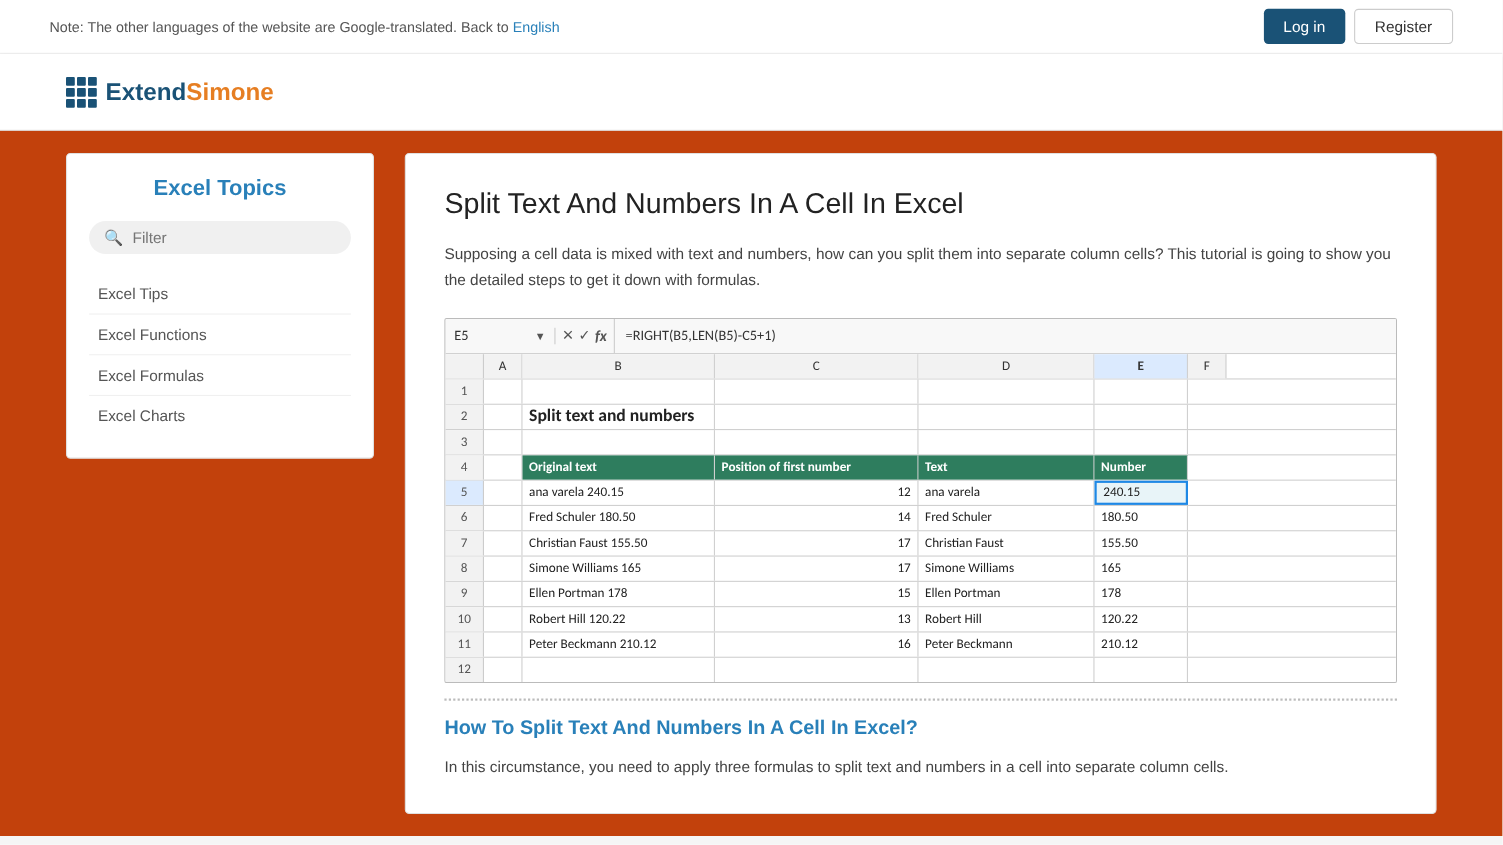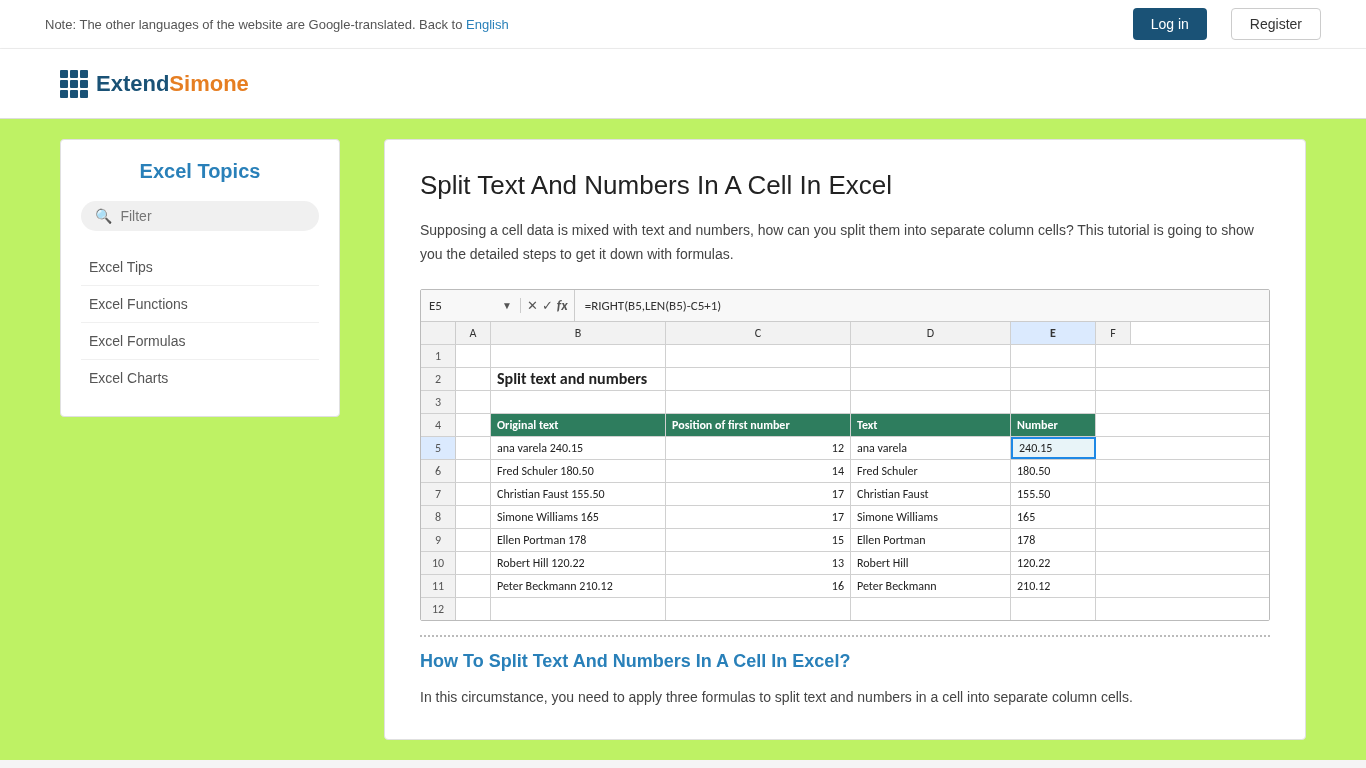--- a/index.html
+++ b/index.html
@@ -11,21 +11,21 @@
       padding: 8px 45px;
       font-size: 13px;
       color: #555;
       border-bottom: 1px solid #eee;
       display: flex;
       justify-content: space-between;
       align-items: center;
     }
     .notice-bar .notice-text { flex: 1; }
     .notice-bar .notice-text a { color: #2980b9; text-decoration: none; }
-    .notice-bar .auth-buttons { display: flex; gap: 24px; margin-left: 23px; }
+    .notice-bar .auth-buttons { display: flex; gap: 8px; margin-left: 23px; }
     .btn-login {
       background: #1a5276;
       color: #fff;
       border: none;
       padding: 7px 18px;
       border-radius: 4px;
       cursor: pointer;
       font-size: 14px;
     }
     .btn-register {
@@ -87,22 +87,22 @@
       display: flex;
       align-items: center;
     }
 
     
     .main-container {
       display: flex;
       max-width: 1366px;
       margin: 0 auto;
       padding: 20px 60px;
-      gap: 44px;
-      background: #bef264;
+      gap: 28px;
+      background: #c2410c;
     }
 
     
     .sidebar {
       width: 280px;
       min-width: 280px;
       background: #fff;
       border: 1px solid #e0e0e0;
       border-radius: 4px;
       padding: 20px;

